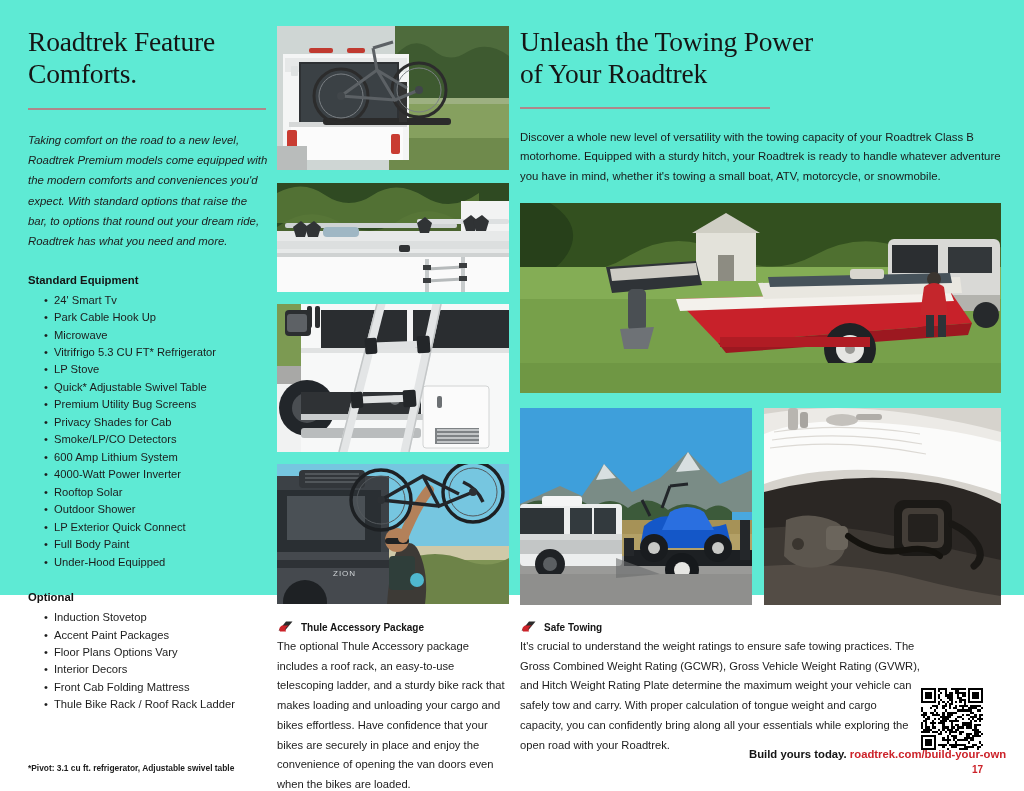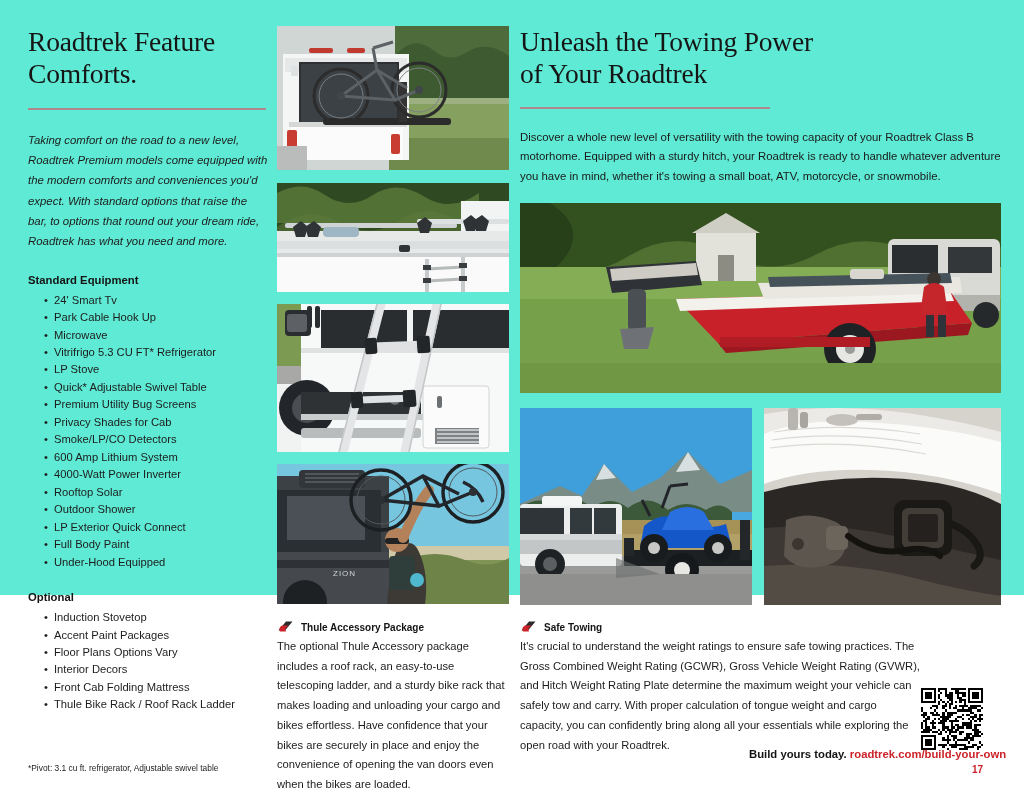--- a/index.html
+++ b/index.html
@@ -41,21 +41,21 @@
     color: #1c1c1c;
   }
   .list-block li::before {
     content: "•";
     position: absolute;
     left: 16px;
     color: #1c1c1c;
   }
   .footnote {
     position: absolute; left: 28px; top: 763px; width: 280px;
-    font-size: 8.4px; font-weight: normal; color: #1c1c1c;
+    font-size: 8.4px; font-weight: bold; color: #1c1c1c;
   }
   .photo { position: absolute; overflow: hidden; background: #d8dbd6; }
 
   
   .col-right { position: absolute; left: 520px; top: 26px; width: 482px; }
   .col-right h1 { font-size: 27.5px; }
   .col-right .rule { margin: 17px 0 19px 0; width: 250px; }
   .col-right .intro { width: 484px; font-size: 11.4px; line-height: 1.72; }
 
   

